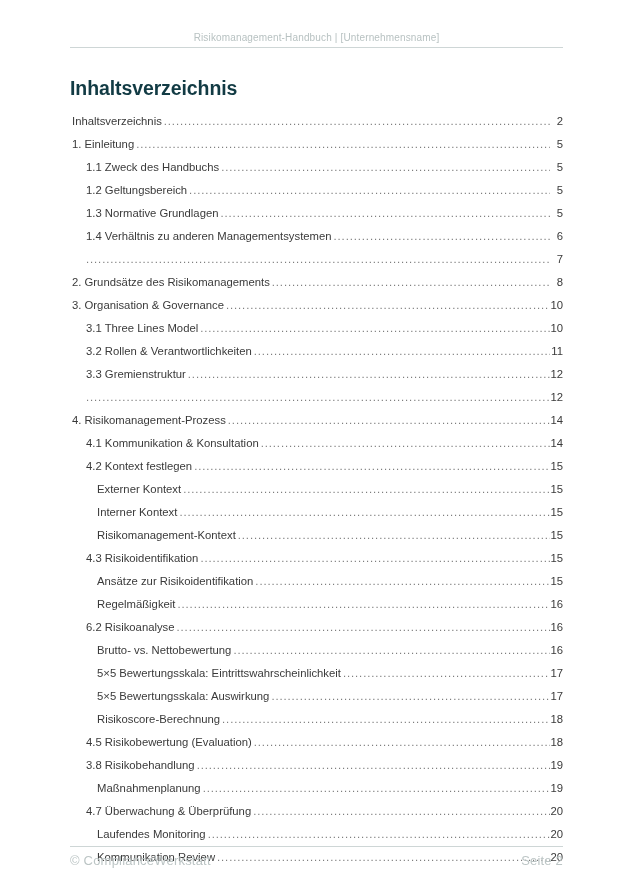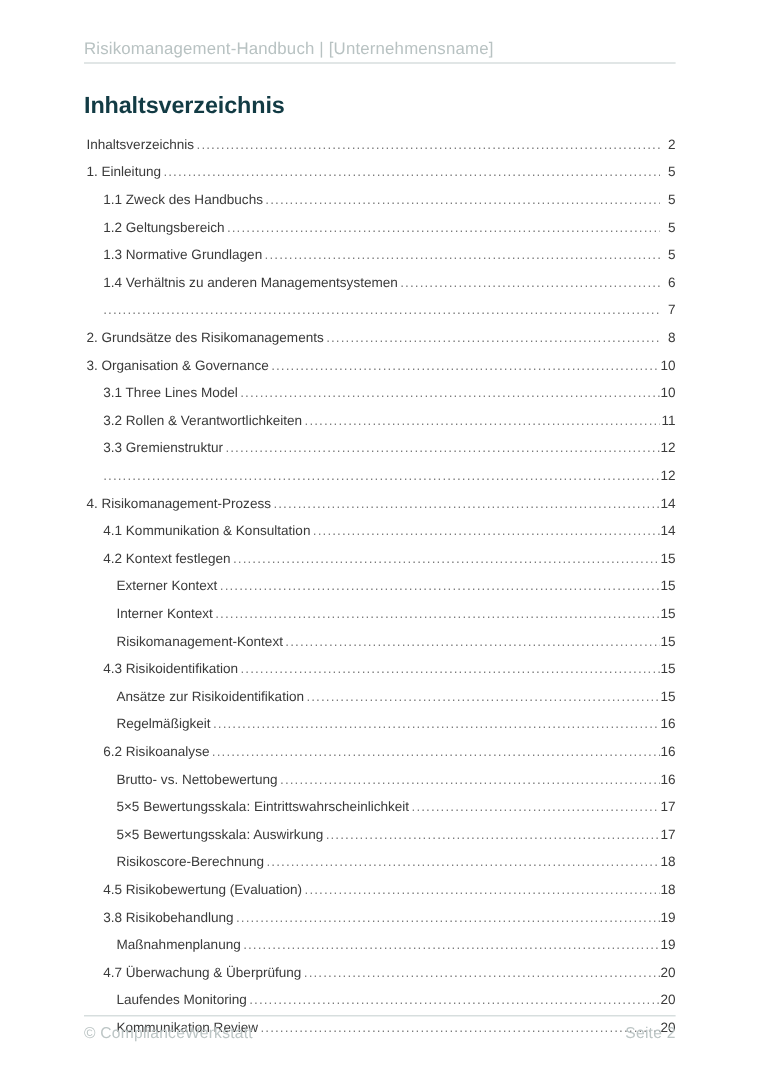--- a/index.html
+++ b/index.html
@@ -25,24 +25,25 @@
   }
 
   
   .doc-header {
     position: absolute;
     left: 70px;
     top: 32px;
     width: 493px;
   }
   .doc-header .header-text {
-    font-size: 14px;
+    font-size: 10px;
     color: #b8c2c2;
     letter-spacing: 0.15px;
     white-space: nowrap;
+    text-align: center;
   }
   .doc-header .header-rule {
     margin-top: 4px;
     border-bottom: 1px solid #ced6d6;
     width: 100%;
   }
 
   
   .toc-title {
     position: absolute;

